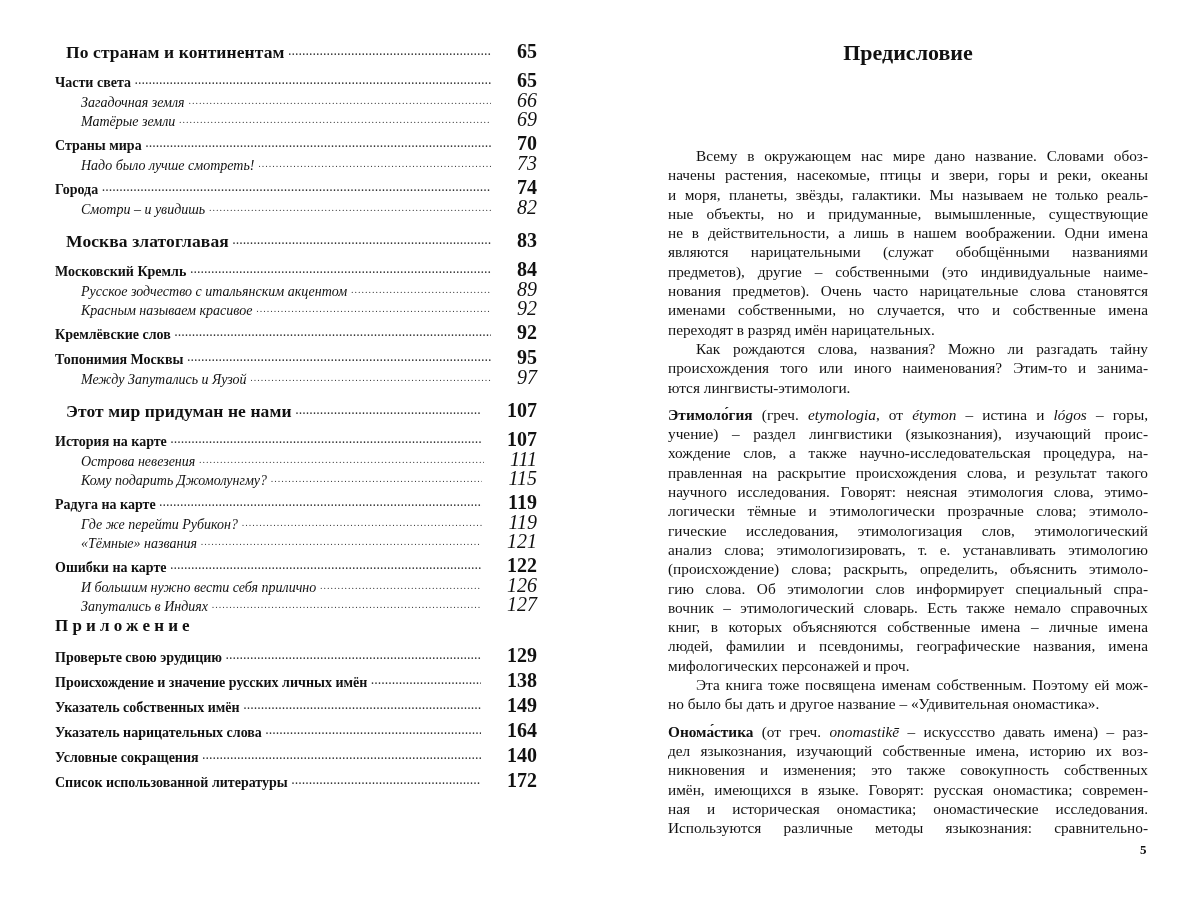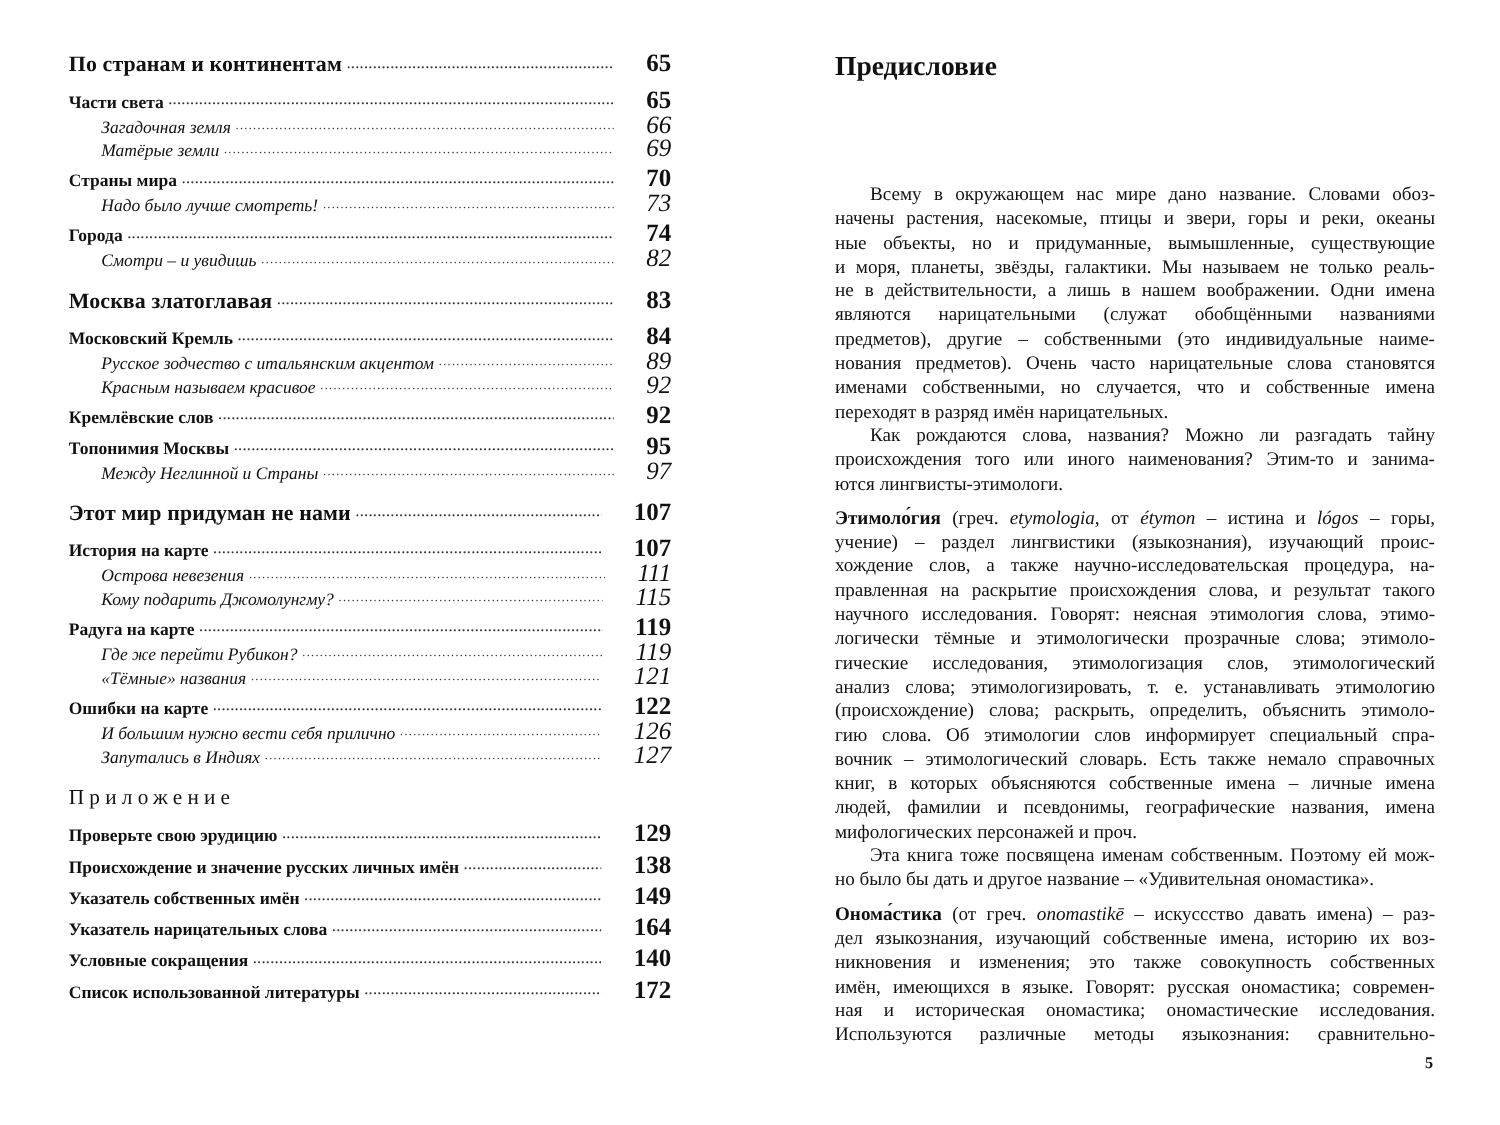--- a/index.html
+++ b/index.html
@@ -7,34 +7,34 @@
          font-family: "Liberation Serif", "DejaVu Serif", serif; color: #111; }
 
   .page-left { position: absolute; left: 55px; top: 40px; width: 482px; }
   .toc-row { position: relative; display: flex; align-items: baseline; white-space: nowrap; }
   .toc-row .label { flex: 0 0 auto; padding-right: 4px; }
   .toc-row .dots { flex: 1 1 auto; overflow: hidden; margin-right: 26px; position: relative; top: -3px;
                    font-size: 10px; letter-spacing: 1px; color: #333; }
   .toc-row .dots::before { content: "...................................................................................................................................................................................................................................................................................................................................................................."; }
   .toc-row .num { flex: 0 0 20px; text-align: right; font-size: 20px; }
 
-  .lvl-part { font-size: 17.5px; font-weight: bold; height: 24px; }
+  .lvl-part { font-size: 17.5px; font-weight: bold; height: 24px; margin-left: 11px; }
   .lvl-part .label { letter-spacing: 0.1px; }
   .lvl-sec { font-size: 14px; font-weight: bold; height: 20px; }
   .lvl-sub { font-size: 14px; font-style: italic; height: 19px; padding-left: 26px; }
   .lvl-sub .label { font-weight: normal; }
   .lvl-app { font-size: 14px; font-weight: bold; height: 25px; }
 
-  .appendix-title { font-size: 17px; font-weight: normal; letter-spacing: 4.2px; height: 28px; margin-top: 16px; }
+  .appendix-title { font-size: 17px; font-weight: bold; letter-spacing: 4.2px; height: 28px; margin-top: 4px; }
 
   .gap-s { height: 5px; }
   .gap-m { height: 14px; }
 
   .page-right { position: absolute; left: 668px; top: 40px; width: 480px; font-size: 15.3px; }
-  .title { text-align: left; font-size: 22px; font-weight: bold; height: 30px; margin-left: 0; }
+  .title { text-align: center; font-size: 22px; font-weight: bold; height: 30px; margin-left: 0; }
   .body { position: absolute; top: 106px; left: 0; width: 480px; }
   .line { height: 19.3px; line-height: 19.3px; white-space: nowrap; text-align: justify; text-align-last: justify; }
   .line.last { text-align-last: left; }
   .line.indent { padding-left: 28px; }
   .para-gap { height: 8px; }
   .b { font-weight: bold; }
   .i { font-style: italic; }
   .page-num { position: absolute; left: 1140px; top: 842px; font-size: 13px; font-weight: bold; }
 </style>
 </head>
@@ -115,21 +115,21 @@
       <span class="dots"></span>
       <span class="num">92</span>
     </div>
   <div class="gap-s"></div>
   <div class="toc-row lvl-sec">
       <span class="label">Топонимия Москвы</span>
       <span class="dots"></span>
       <span class="num">95</span>
     </div>
   <div class="toc-row lvl-sub">
-      <span class="label">Между Неглинной и Страны</span>
+      <span class="label">Между Запутались и Яузой</span>
       <span class="dots"></span>
       <span class="num">97</span>
     </div>
 
   <div class="gap-m"></div>
 
   <div class="toc-row lvl-part">
       <span class="label">Этот мир придуман не нами</span>
       <span class="dots"></span>
       <span class="num">107</span>
@@ -216,22 +216,22 @@
     </div>
 </div>
 
 <div class="page-right">
   <div class="title">Предисловие</div>
 
   <div class="body">
     <div>
       <div class="line indent">Всему в окружающем нас мире дано название. Словами обоз-</div>
       <div class="line">начены растения, насекомые, птицы и звери, горы и реки, океаны</div>
+      <div class="line">и моря, планеты, звёзды, галактики. Мы называем не только реаль-</div>
       <div class="line">ные объекты, но и придуманные, вымышленные, существующие</div>
-      <div class="line">и моря, планеты, звёзды, галактики. Мы называем не только реаль-</div>
       <div class="line">не в действительности, а лишь в нашем воображении. Одни имена</div>
       <div class="line">являются нарицательными (служат обобщёнными названиями</div>
       <div class="line">предметов), другие – собственными (это индивидуальные наиме-</div>
       <div class="line">нования предметов). Очень часто нарицательные слова становятся</div>
       <div class="line">именами собственными, но случается, что и собственные имена</div>
       <div class="line last">переходят в разряд имён нарицательных.</div>
     </div>
     <div>
       <div class="line indent">Как рождаются слова, названия? Можно ли разгадать тайну</div>
       <div class="line">происхождения того или иного наименования? Этим-то и занима-</div>

